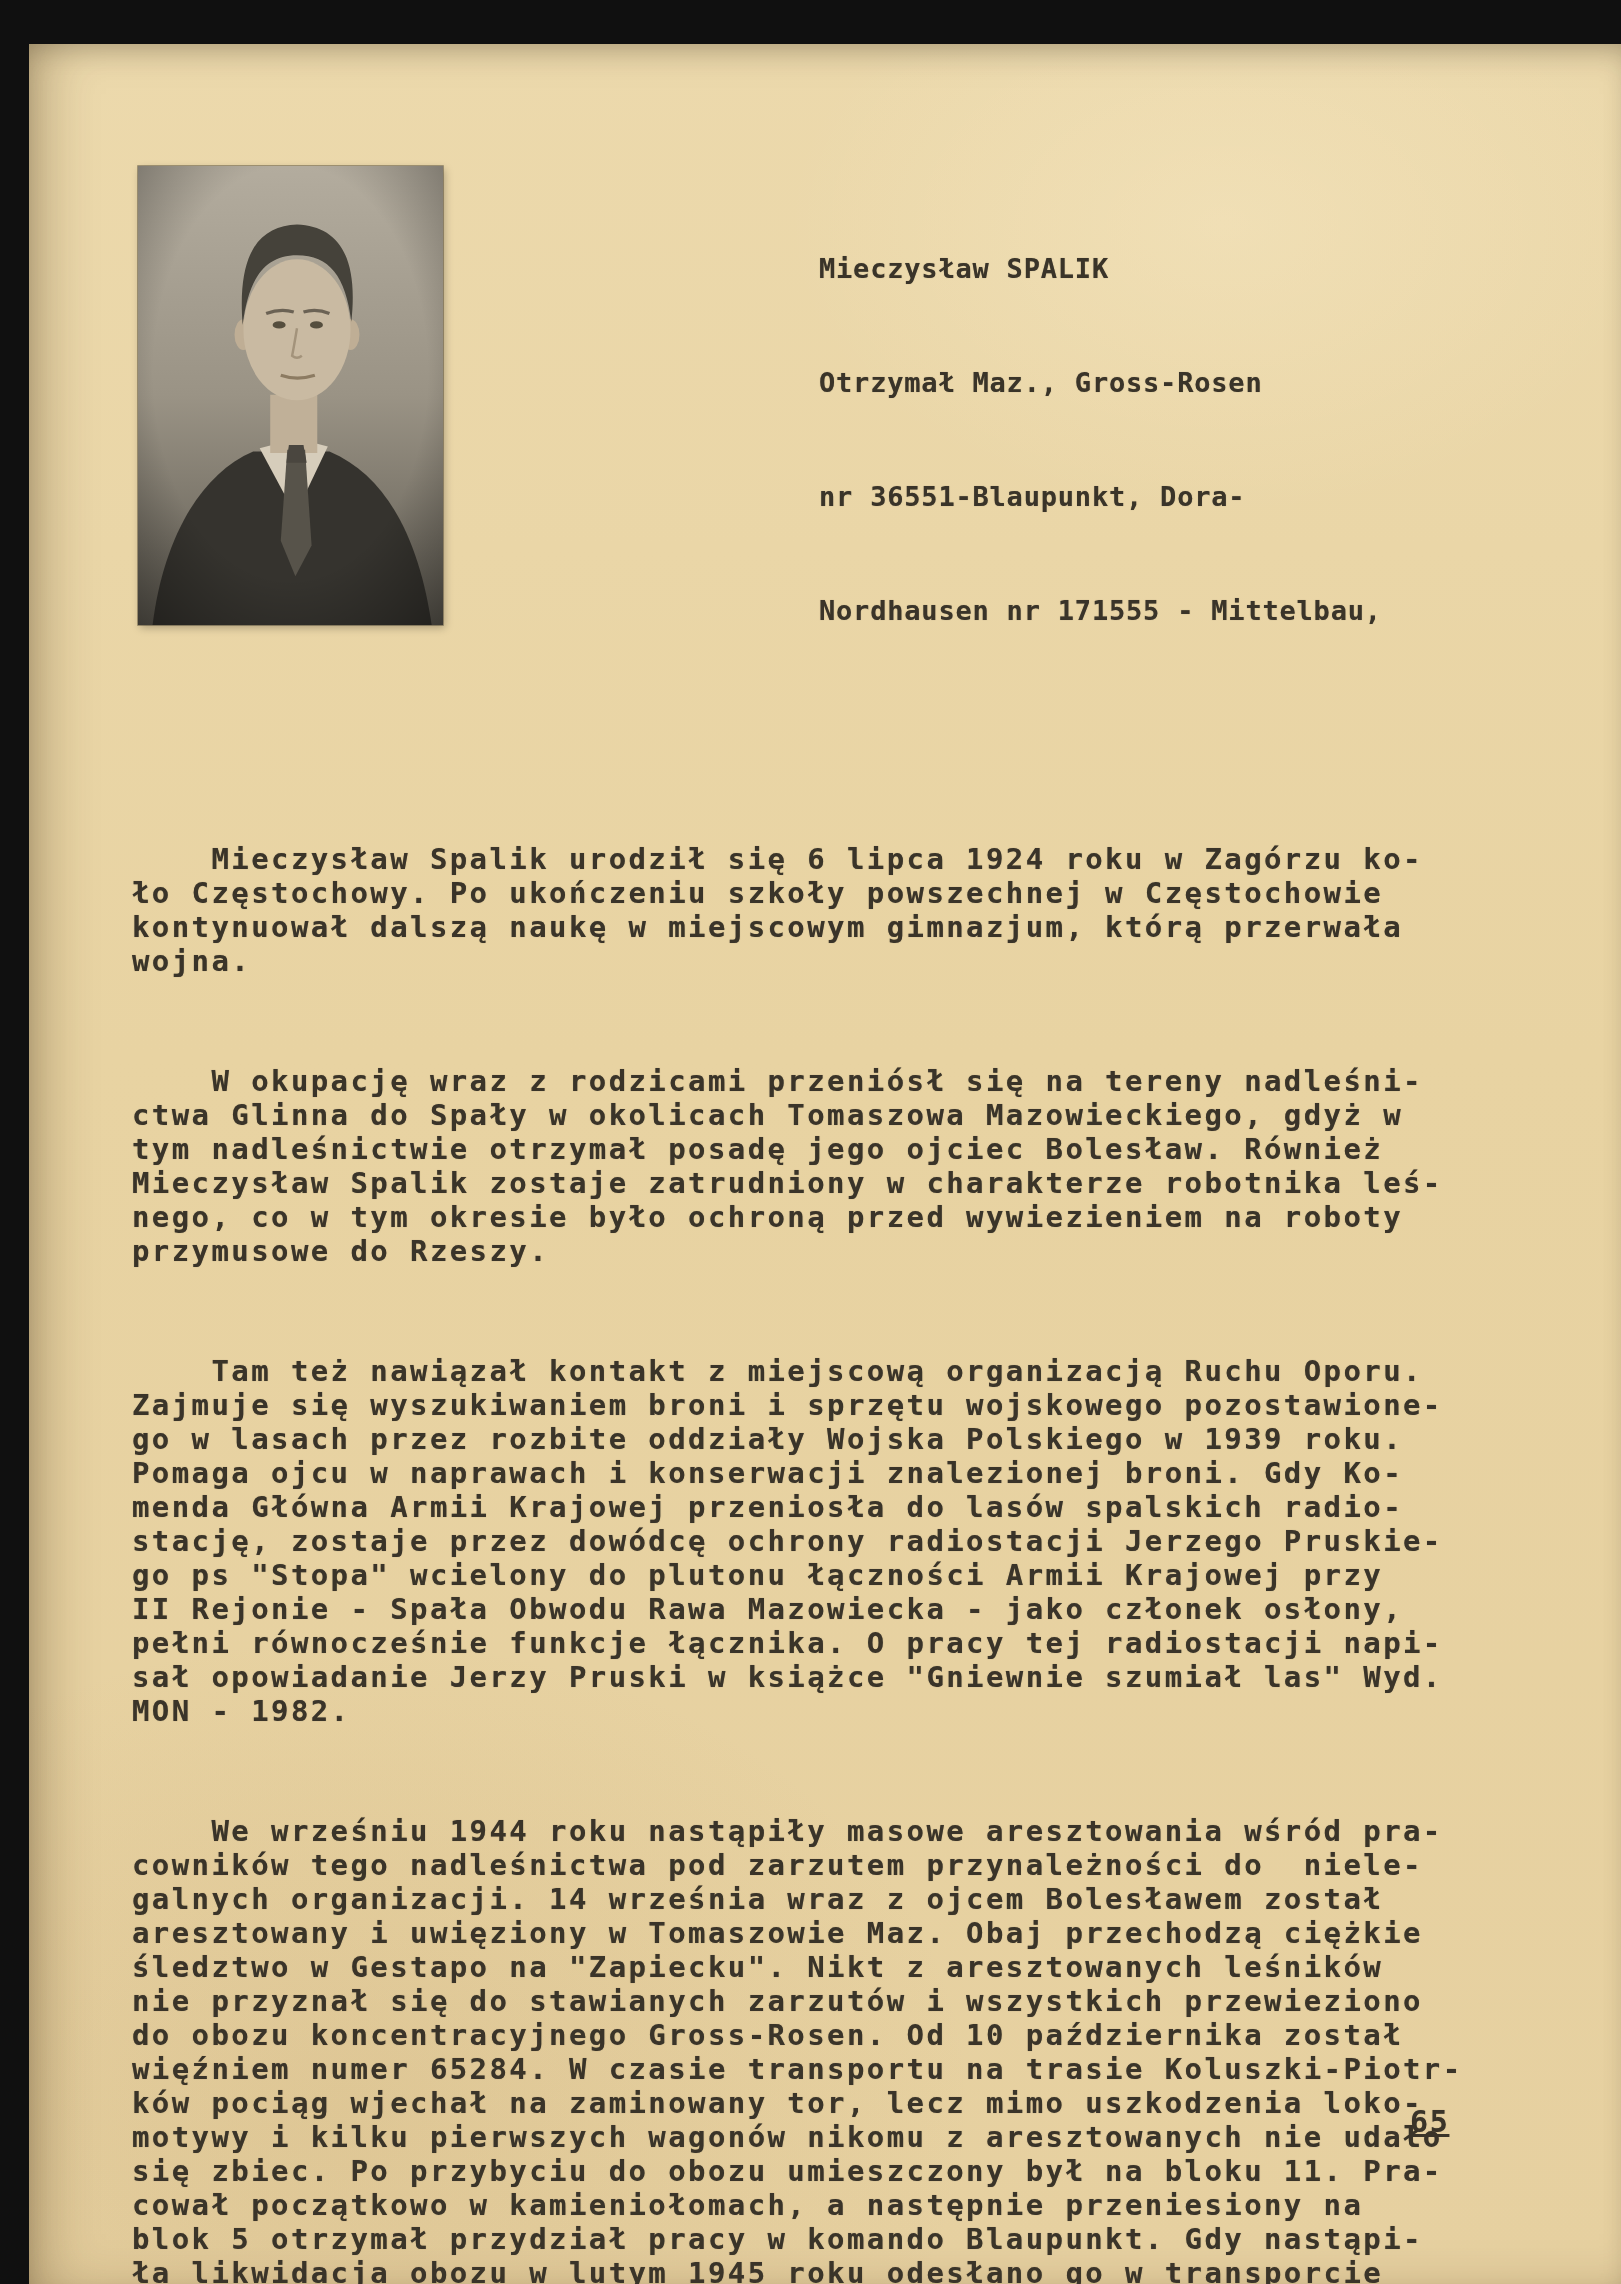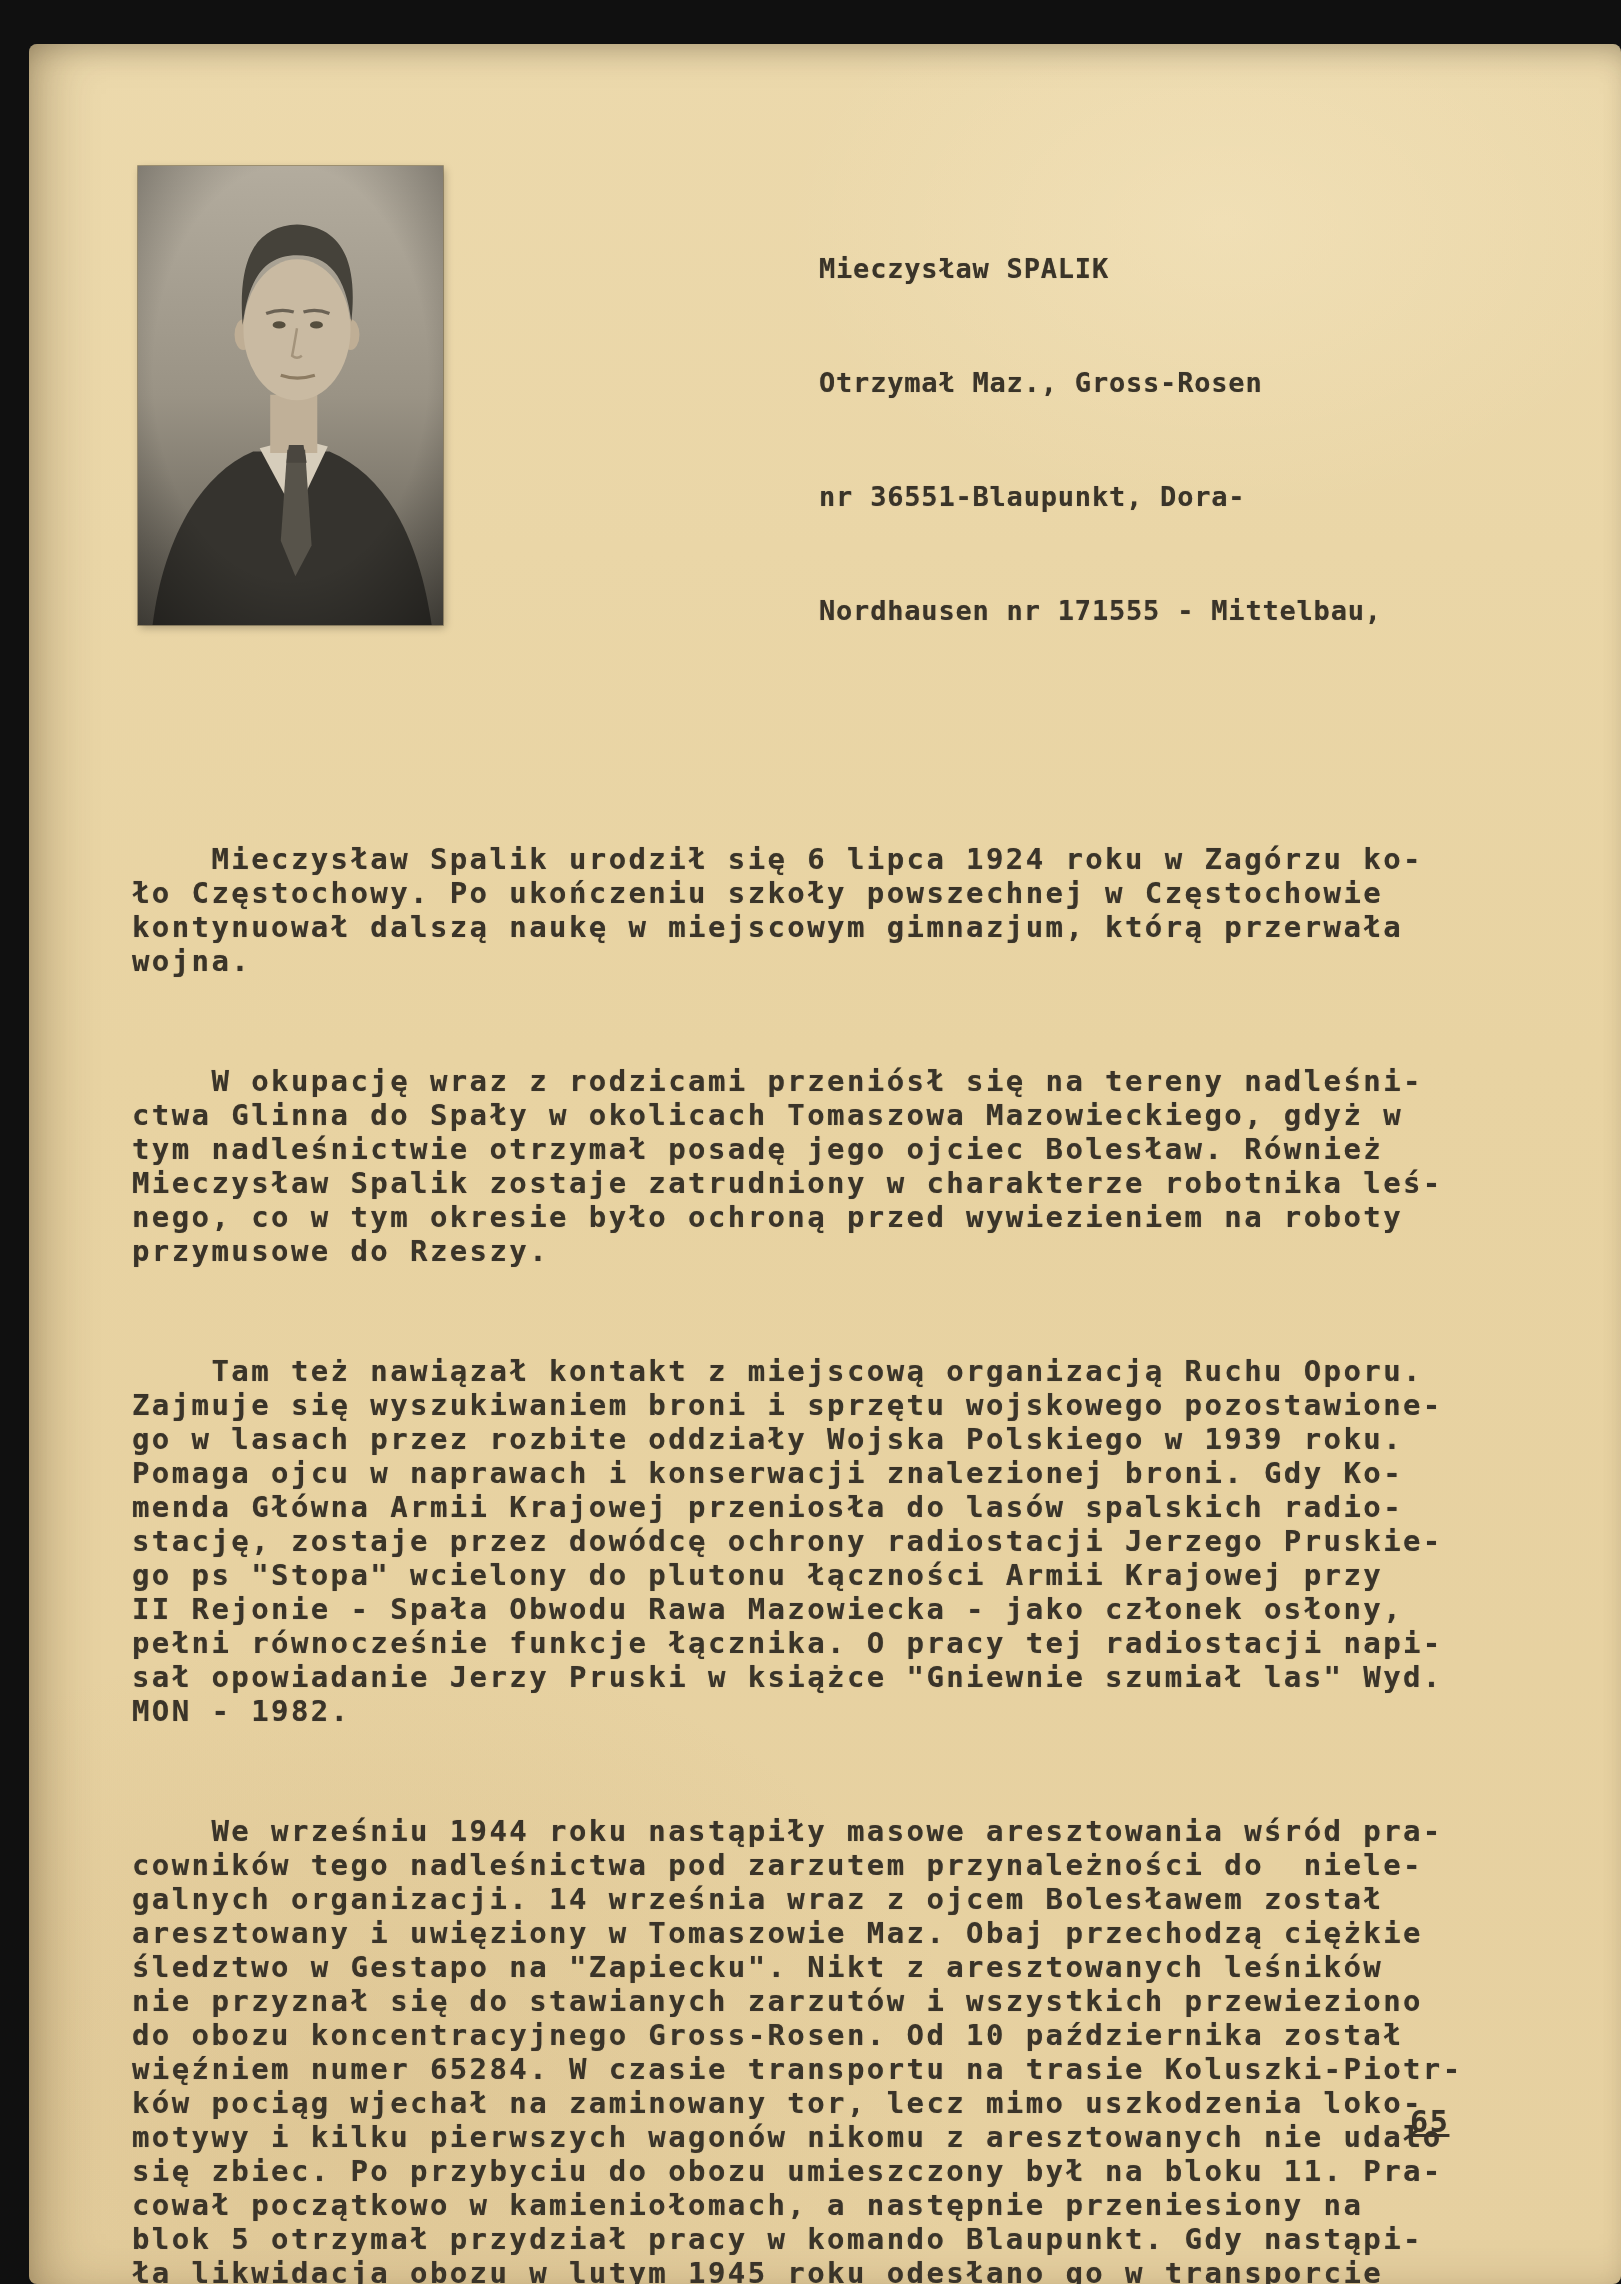--- a/index.html
+++ b/index.html
@@ -14,21 +14,20 @@
   .page {
     position: absolute;
     left: 29px; top: 44px; right: 0; bottom: 0;
     background:
       radial-gradient(ellipse 729px 486px at 75% 8%, rgba(255,244,214,0.25), transparent 60%),
       radial-gradient(ellipse 973px 729px at 20% 92%, rgba(150,110,50,0.10), transparent 65%),
       linear-gradient(180deg, #ecd9ac 0%, #e8d3a2 45%, #e6d0a0 100%);
     box-shadow:
       inset 27.6px 0 57px -19.5px rgba(60,40,10,0.38),
       inset 0 13px 27.6px -9.7px rgba(0,0,0,0.22);
-    border-radius: 8px;
   }
   .ink {
     color: #3a3429;
     font-weight: bold;
     text-shadow: 0 0 0.8px rgba(58,52,41,0.5);
   }
   .photo {
     position: absolute;
     left: 109px; top: 122px;
     width: 305px; height: 459px;

